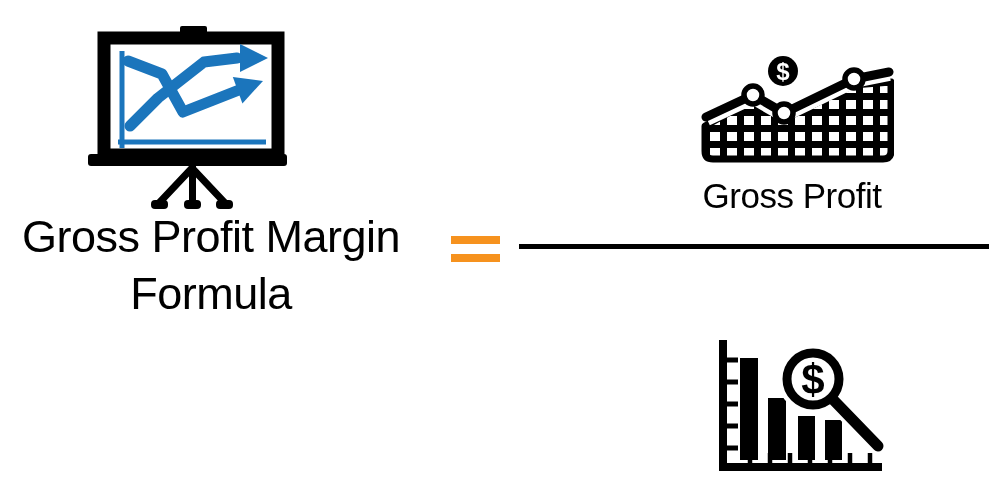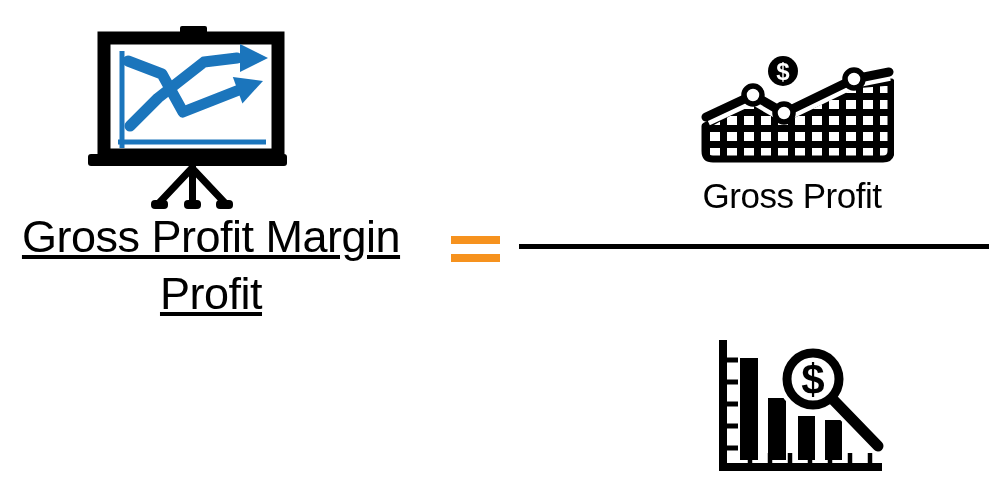--- a/index.html
+++ b/index.html
@@ -20,21 +20,20 @@
   .abs{position:absolute;}
   svg.icon{position:absolute;display:block;}
 
   
   .title{
     left:211px;top:208px;
     transform:translateX(-50%);
     font-size:45px;line-height:57px;
     text-align:center;white-space:nowrap;
     letter-spacing:-0.5px;
-    text-decoration:underline;
   }
   .num, .den{
     left:792px;
     transform:translateX(-50%);
     font-size:35px;line-height:45px;
     text-align:right;white-space:nowrap;
     letter-spacing:-0.5px;
   }
   .num{top:173px;}
   .den{top:262px;}
@@ -94,21 +93,21 @@
         <polygon points="0,0 -27,-14 -27,14" class="blue-fill"></polygon>
       </g>
 
       <polyline points="43,120 71,92 117,56 150,52" class="blue-stroke" stroke-width="11" stroke-linejoin="round" stroke-linecap="round"></polyline>
       <polygon points="181,52 153,38 153,66" class="blue-fill"></polygon>
     </g>
   </svg>
 
   <div class="abs title">
     <div>Gross Profit Margin</div>
-    <div>Profit</div>
+    <div>Formula</div>
   </div>
 
   <div class="abs equals">
     <div class="bar b1"></div>
     <div class="bar b2"></div>
   </div>
 
   <svg class="icon" style="left:694px;top:48px;" width="200" height="115" viewBox="0 0 200 115">
     <defs>
       <pattern id="gridcells" width="17" height="16" patternUnits="userSpaceOnUse" x="11" y="111">

